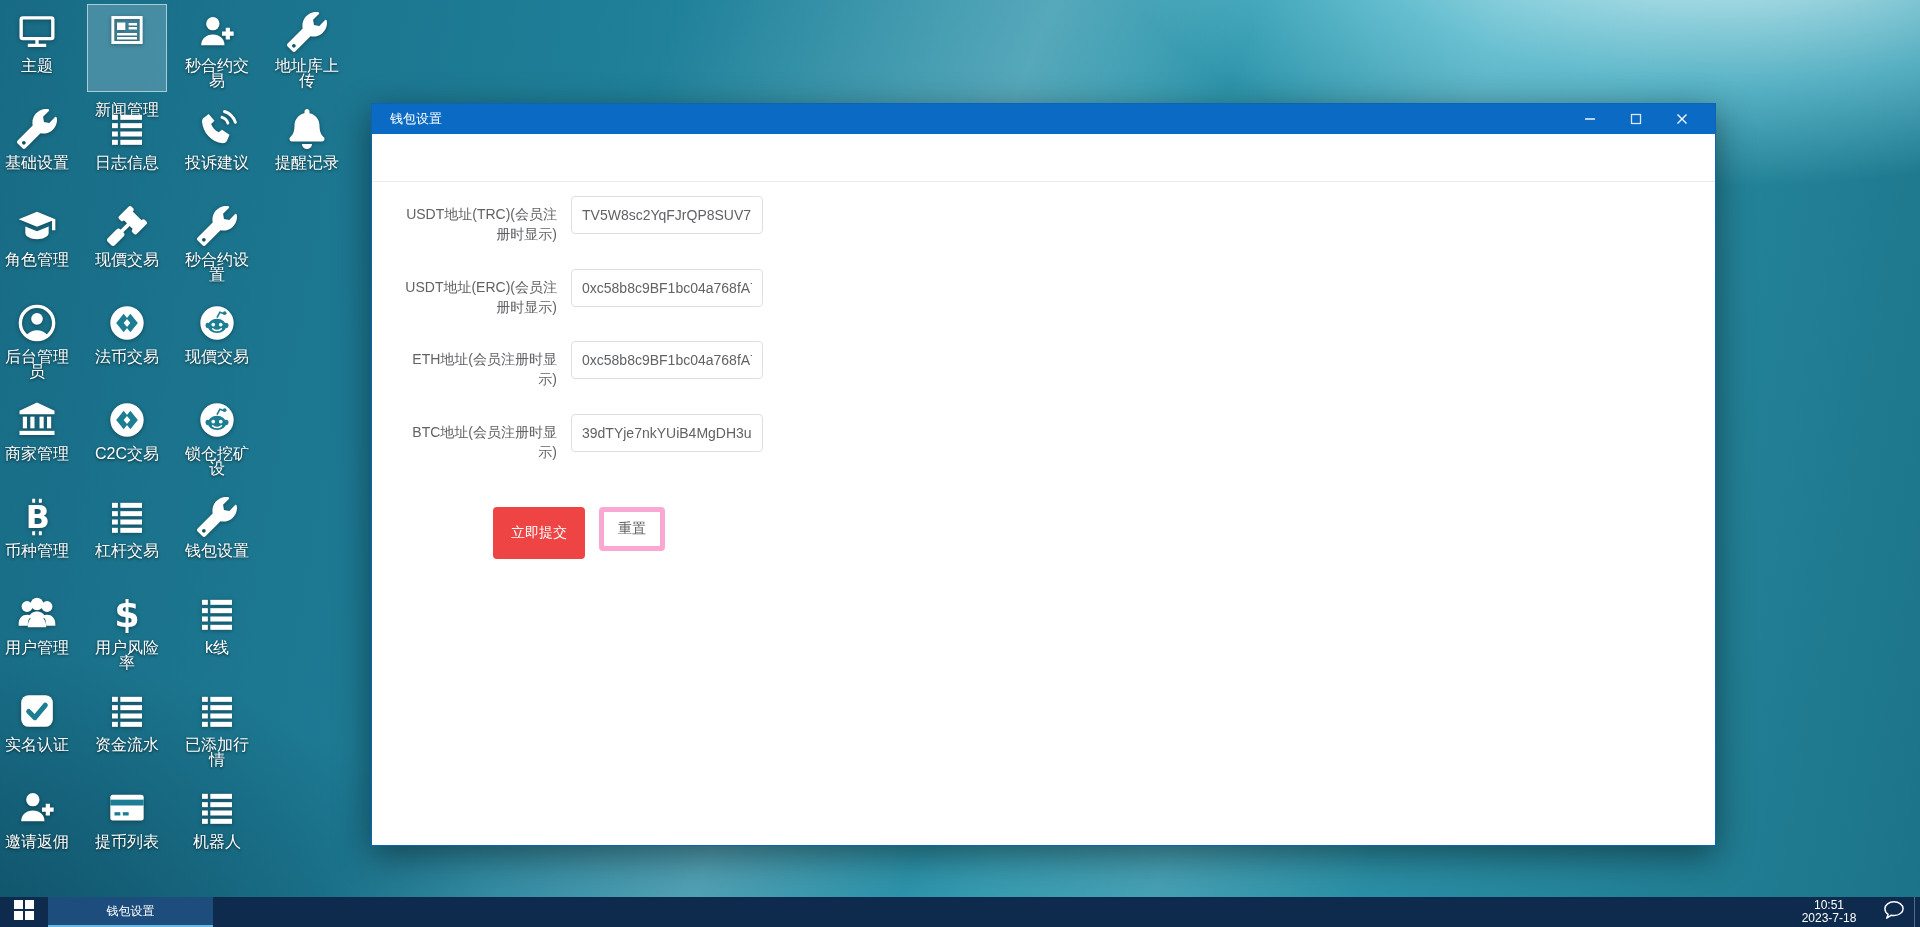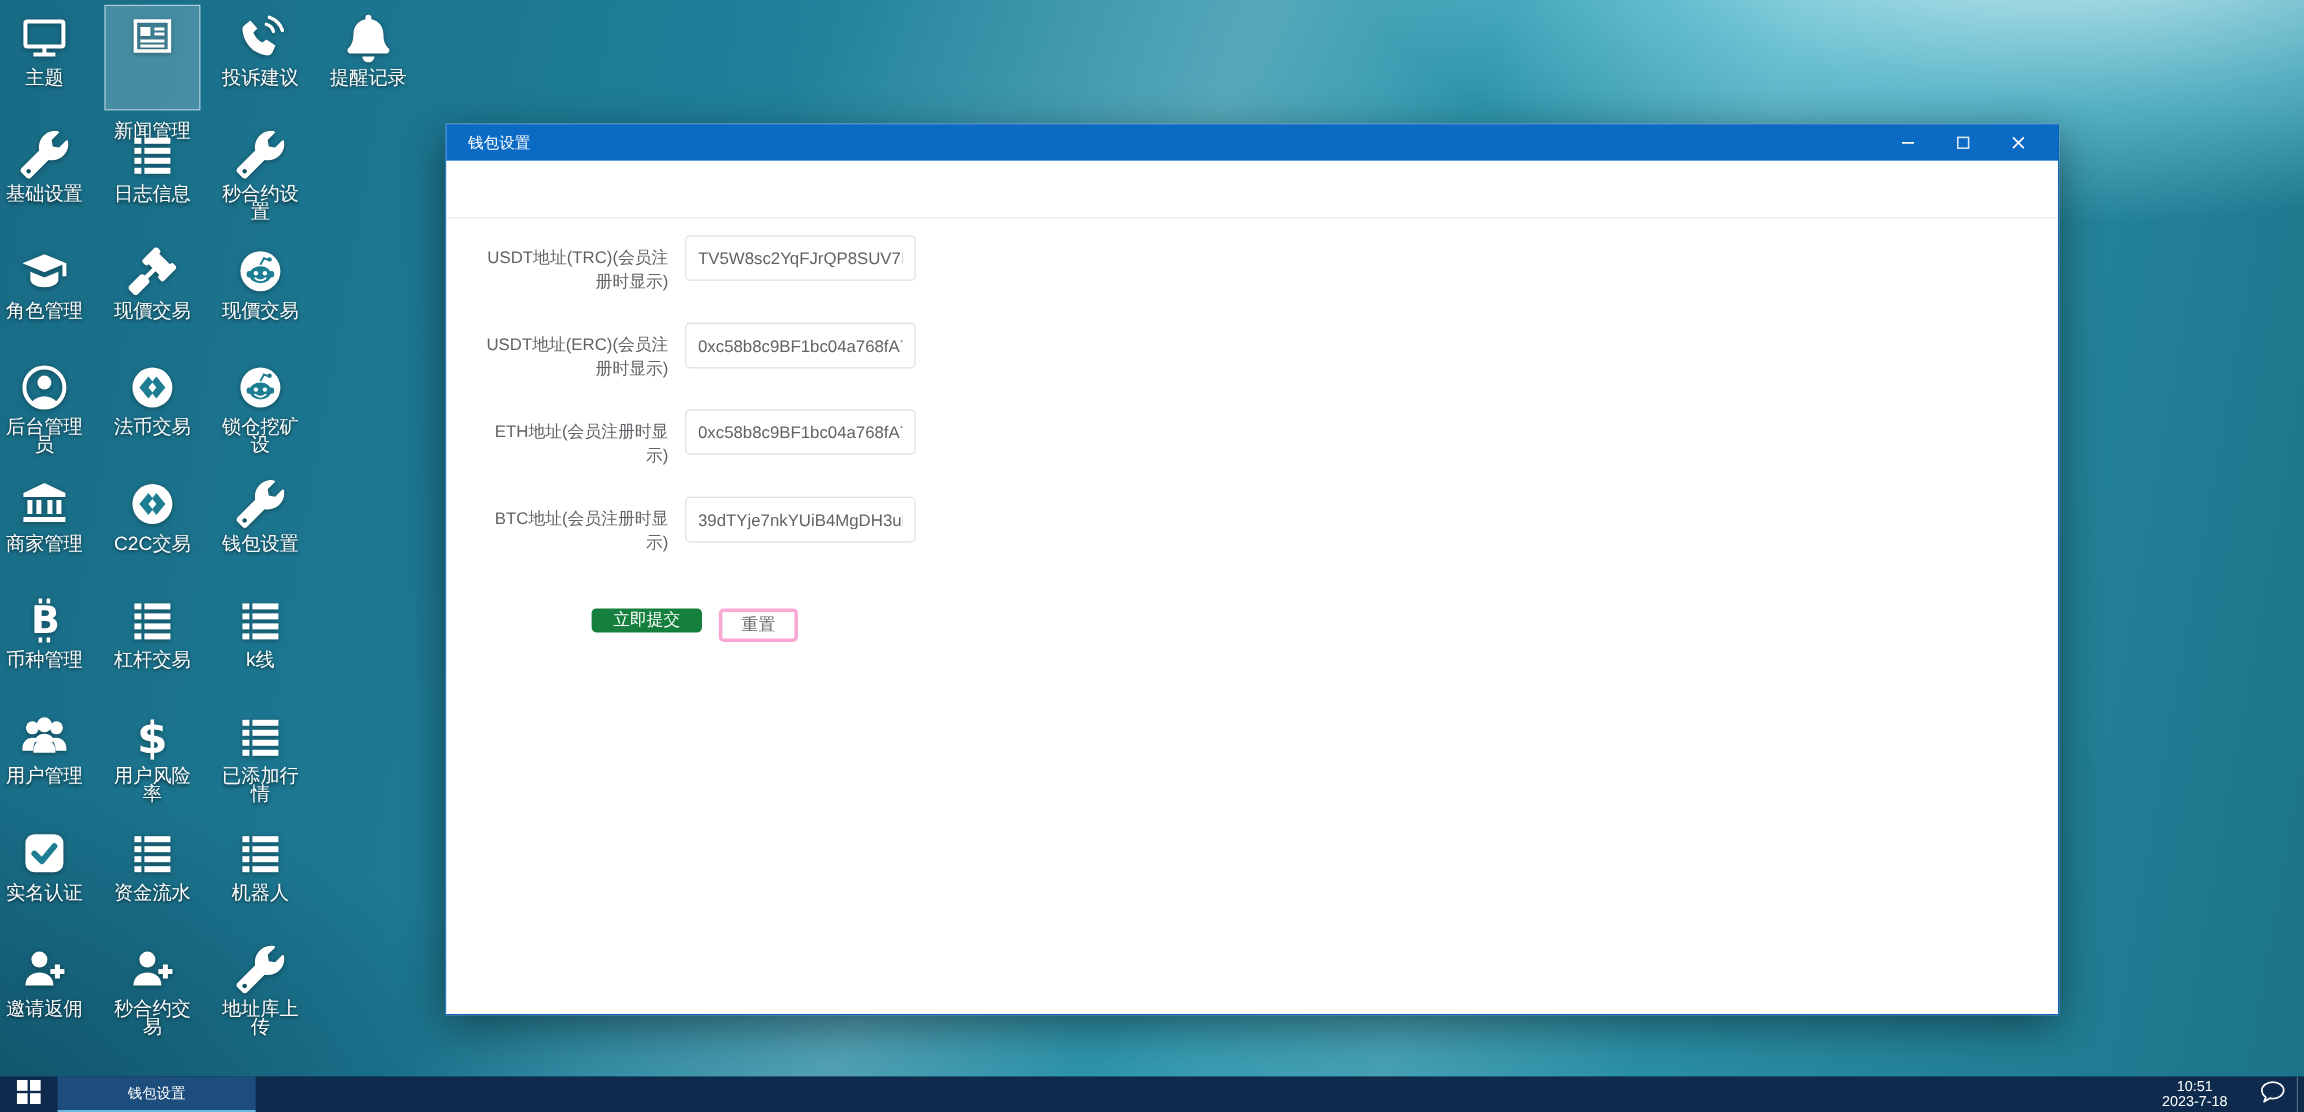--- a/index.html
+++ b/index.html
@@ -73,27 +73,27 @@
     position:absolute; left:199px; width:192px; height:38px;
     border:1px solid #dcdfe6; border-radius:4px;
     padding:0 10px; font-size:14px; color:#606266; outline:none;
     font-family:"Liberation Sans","DejaVu Sans",sans-serif;
     white-space:nowrap; overflow:hidden;
   }
   .row1{ top:62px; } .row2{ top:135px; } .row3{ top:207px; } .row4{ top:280px; }
 
   .btn-row{ position:absolute; top:373px; left:121px; display:flex; gap:14px; }
   .btn-submit{
-    width:92px; height:20px; background:#15803d; color:#fff; border:none;
+    width:92px; height:52px; background:#ef4444; color:#fff; border:none;
     border-radius:4px; font-size:14px; cursor:pointer;
     font-family:Liberation Serif, serif;
   }
   .btn-reset{
-    width:66px; height:28px; background:#fff; color:#606266;
-    border:3px solid #f9a8d4; border-radius:4px; font-size:14px; cursor:pointer;
+    width:66px; height:44px; background:#fff; color:#606266;
+    border:5px solid #f9a8d4; border-radius:4px; font-size:14px; cursor:pointer;
     font-family:"Liberation Sans","DejaVu Sans",sans-serif;
   }
 
   
   .taskbar{
     position:absolute; left:0; right:0; bottom:0; height:30px;
     background:#0e2b4d; display:flex; align-items:stretch;
   }
   .start-btn{ width:48px; display:flex; align-items:center; justify-content:center; cursor:pointer; }
   .task-item{
@@ -318,20 +318,33 @@
             <rect x="16" y="7" width="26" height="6"></rect>
             <rect x="6" y="17" width="7" height="6"></rect>
             <rect x="16" y="17" width="26" height="6"></rect>
             <rect x="6" y="27" width="7" height="6"></rect>
             <rect x="16" y="27" width="26" height="6"></rect>
             <rect x="6" y="37" width="7" height="6"></rect>
             <rect x="16" y="37" width="26" height="6"></rect>
           </svg>
         </div>
         <div class="dlabel">资金流水</div>
+      </div>
+    </div>
+    <div class="cell">
+      <div class="tile">
+        <div class="dicon">
+          <svg viewBox="0 0 48 48">
+            <rect x="4" y="8" width="40" height="31" rx="3" fill="#fff"></rect>
+            <rect x="4" y="14" width="40" height="7" fill="#1d7d93"></rect>
+            <rect x="9" y="29" width="7" height="4" fill="#1d7d93"></rect>
+            <rect x="19" y="29" width="7" height="4" fill="#1d7d93"></rect>
+          </svg>
+        </div>
+        <div class="dlabel">提币列表</div>
       </div>
     </div>
     <div class="cell">
       <div class="tile">
         <div class="dicon">
           <svg viewBox="0 0 48 48">
             <circle cx="19" cy="14" r="8" fill="#fff"></circle>
             <path d="M5 40c0-8 6-13 14-13s14 5 14 13z" fill="#fff"></path>
             <path d="M37 19v14M30 26h14" stroke="#fff" stroke-width="5"></path>
           </svg>

